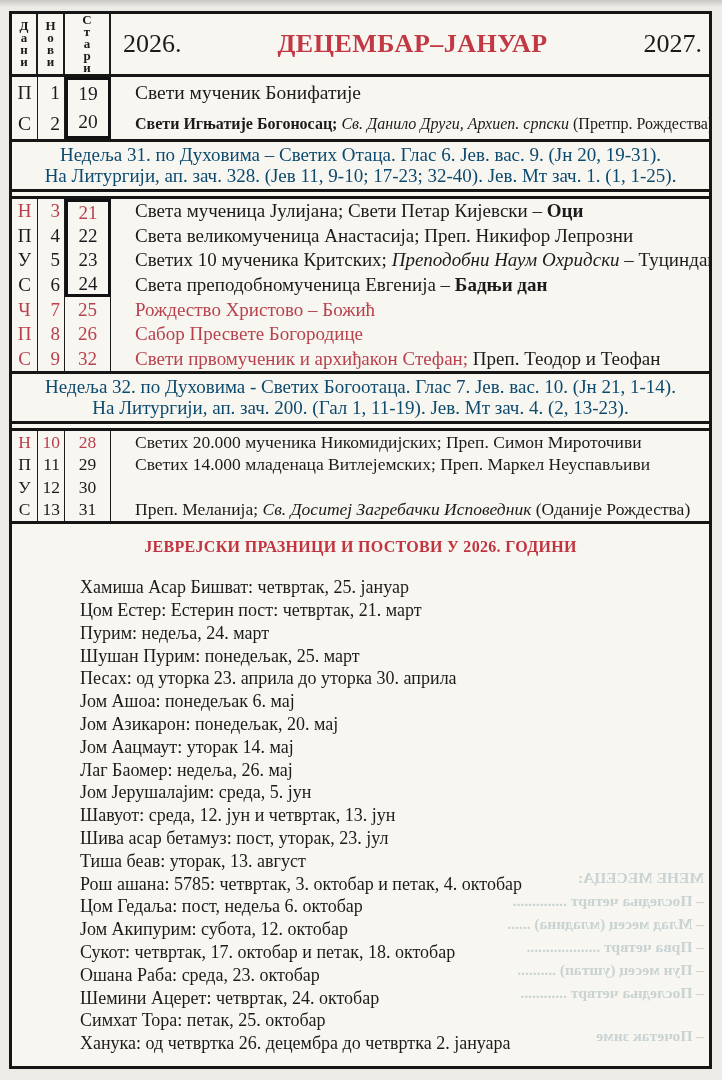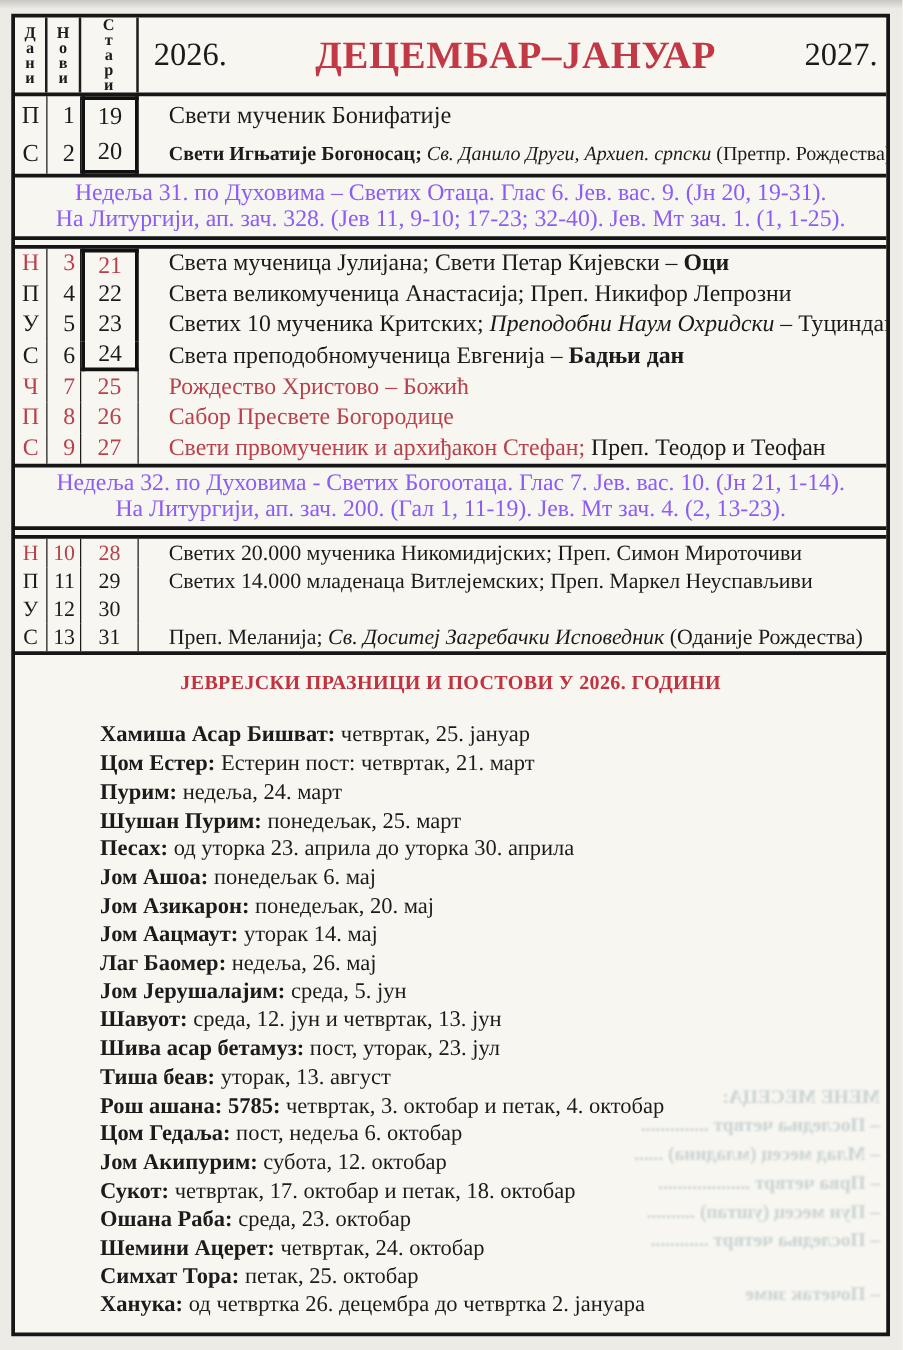--- a/index.html
+++ b/index.html
@@ -18,21 +18,21 @@
   
   .cal-header{display:flex;height:60px;border-bottom:3px solid #161616;}
   .hcol{box-sizing:border-box;border-right:2px solid #1c1c1c;
     display:flex;align-items:center;justify-content:center;}
   .hday{width:26px;} .hnew{width:27px;} .hold{width:46px;}
   .vtxt{white-space:pre-line;font-weight:bold;font-size:13px;line-height:12px;text-align:center;}
   .htitle{flex:1;display:flex;align-items:center;min-width:0;}
   .year{font-size:26px;}
   .year-left{margin-left:12px;}
   .year-right{margin-right:7px;}
-  .month-title{flex:1;text-align:center;font-weight:bold;font-size:31px;
+  .month-title{flex:1;text-align:center;font-weight:bold;font-size:26px;
     color:#c23844;letter-spacing:.5px;}
   
   .cal-row{display:flex;align-items:center;}
   #block-0 .cal-row{height:31px;font-size:19.5px;}
   #block-1 .cal-row{height:24.6px;font-size:19px;}
   #block-2 .cal-row{height:22.5px;font-size:17.5px;}
   .cell{box-sizing:border-box;height:100%;display:flex;align-items:center;}
   .c-day{width:26px;justify-content:center;border-right:1.6px solid #1c1c1c;}
   .c-new{width:27px;justify-content:flex-end;padding-right:4px;border-right:1.6px solid #1c1c1c;}
   .c-old{width:46px;justify-content:center;border-right:1.6px solid #1c1c1c;}
@@ -41,27 +41,27 @@
   .c-old.bx-b{border-bottom:3px solid #111;}
   .rtext{flex:1;min-width:0;padding-left:24px;white-space:nowrap;overflow:hidden;}
   .seg-b{font-weight:bold;}
   .seg-i{font-style:italic;}
   .red{color:#b8414d;}
   .block{border-bottom:3px solid #161616;}
   .bt{border-top:3px solid #161616;}
   .gap{height:4px;}
   
   .liturgy{border-bottom:3px solid #161616;padding:2px 0 3px 0;text-align:center;}
-  .lit-line{color:#8b5cf6;font-size:19px;line-height:21px;white-space:nowrap;overflow:hidden;}
+  .lit-line{color:#0c4a6e;font-size:19px;line-height:21px;white-space:nowrap;overflow:hidden;}
   
   .jewish{padding-top:14px;}
   .jtitle{text-align:center;color:#c0333f;font-weight:bold;font-size:16px;letter-spacing:.3px;}
   .jlist{margin-top:20px;padding-left:68px;}
   .jitem{font-size:18px;line-height:22.8px;white-space:nowrap;overflow:hidden;}
-  .jname{font-weight:bold;}
+  .jname{font-weight:normal;}
   
   .ghost{position:absolute;top:866px;right:18px;width:300px;
     transform:scaleX(-1);color:#8fa9ae;opacity:.45;filter:blur(.7px);
     font-size:15.5px;line-height:23px;font-weight:bold;pointer-events:none;}
   .ghost-spacer{height:20px;}
 </style>
 </head>
 <body>
 
 <div class="scan-edge"></div>
@@ -147,21 +147,21 @@
       </div>
       <div class="cal-row">
         <div class="cell c-day red">П</div>
         <div class="cell c-new red">8</div>
         <div class="cell c-old red">26</div>
         <div class="rtext"><span class="seg-r red">Сабор Пресвете Богородице</span></div>
       </div>
       <div class="cal-row">
         <div class="cell c-day red">С</div>
         <div class="cell c-new red">9</div>
-        <div class="cell c-old red">27</div>
+        <div class="cell c-old red">32</div>
         <div class="rtext"><span class="seg-r red">Свети првомученик и архиђакон Стефан;</span><span class="seg-r"> Преп. Теодор и Теофан</span></div>
       </div>
     </div>
   <div class="liturgy" id="lit-1">
       <div class="lit-line">Недеља 32. по Духовима - Светих Богоотаца. Глас 7. Јев. вас. 10. (Јн 21, 1-14).</div>
       <div class="lit-line">На Литургији, ап. зач. 200. (Гал 1, 11-19). Јев. Мт зач. 4. (2, 13-23).</div>
     </div>
   <div class="gap"></div>
   <div class="block bt" id="block-2">
       <div class="cal-row">

